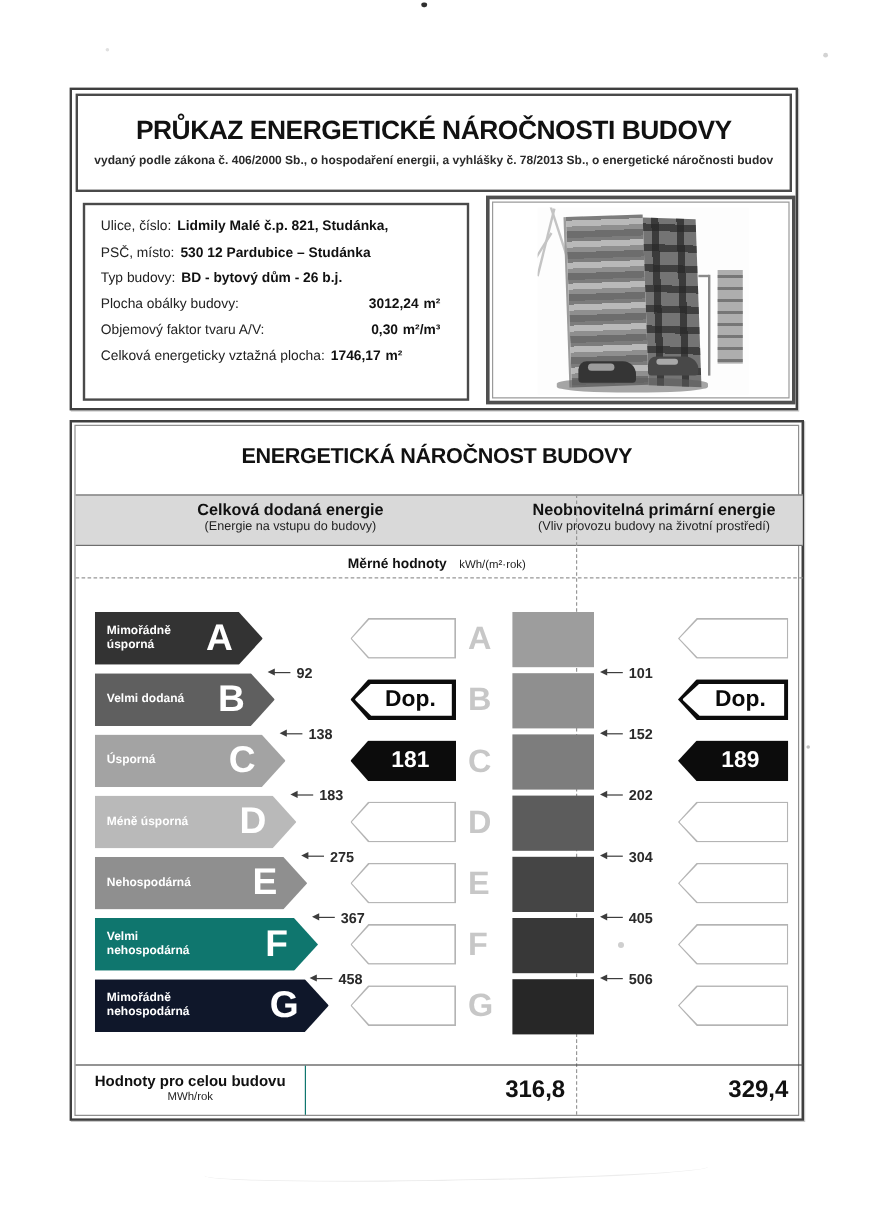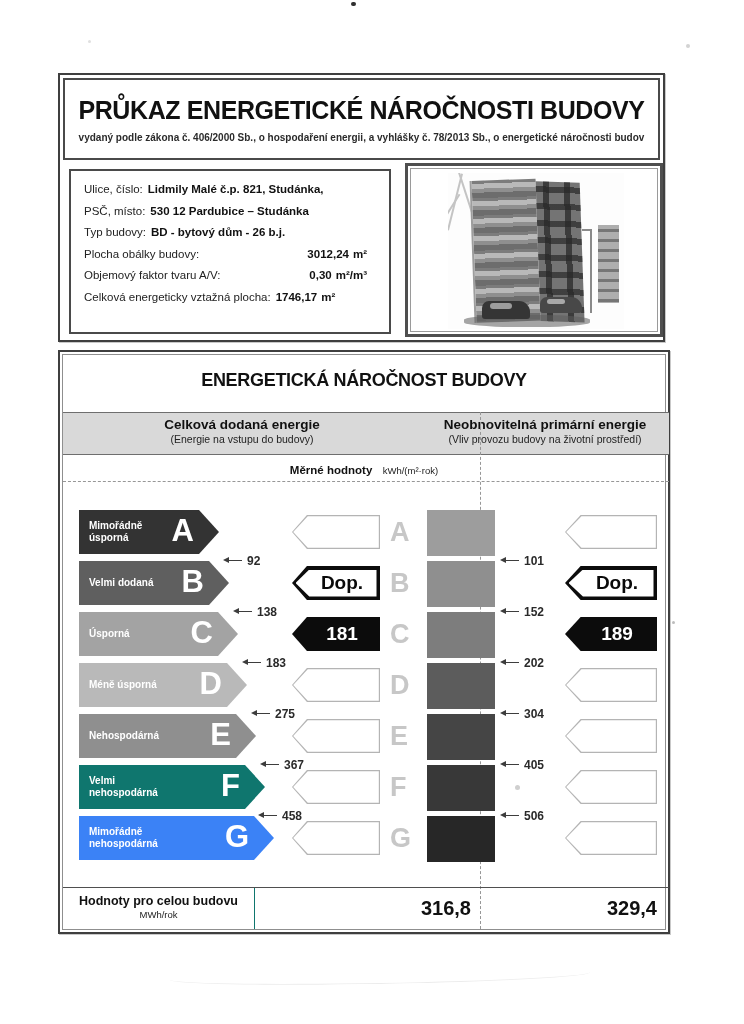--- a/index.html
+++ b/index.html
@@ -5,21 +5,21 @@
   * { margin:0; padding:0; box-sizing:border-box; }
   html,body { background:#ffffff; }
   body { font-family:"Liberation Sans", sans-serif; color:#1c1c1c; }
   .page { position:relative; width:744px; height:1024px; background:#fff; overflow:hidden; }
 
   
   .sec1 { position:absolute; left:58px; top:73px; width:607px; height:269px;
           border:2px solid #3f3f3f; box-shadow:1px 1px 0 #c9c9c9; background:#fff; }
   .title-box { position:absolute; left:3px; top:3px; width:597px; height:82px;
                border:2px solid #4a4a4a; background:#fff; text-align:center; }
-  .cert-title { margin-top:16px; font-size:25px; font-weight:800; letter-spacing:-0.4px; color:#111; }
+  .cert-title { margin-top:16px; font-size:22px; font-weight:800; letter-spacing:-0.4px; color:#111; }
   .cert-subtitle { margin-top:7px; font-size:10px; font-weight:600; color:#2b2b2b; }
 
   .info-box { position:absolute; left:9px; top:94px; width:322px; height:165px;
               border:2px solid #4a4a4a; background:#fff; padding:12px 0 0 13px; }
   .info-row { display:flex; align-items:baseline; font-size:11.5px; margin-bottom:9.5px; white-space:nowrap; }
   .info-label { font-weight:400; color:#222; }
   .info-value { font-weight:700; margin-left:5px; color:#111; }
   .info-unit { font-weight:700; margin-left:4px; color:#111; }
   .info-row.spread .info-value { margin-left:auto; }
   .info-row.spread { padding-right:22px; }
@@ -325,21 +325,21 @@
         <div class="row-letter" style="left: 330px; top: 262px;">F</div>
         <div class="block" style="left: 367px; top: 255px; background: rgb(56, 56, 56);"></div>
         <div class="thresh" style="left: 441px; top: 300px;">
           <span class="tick"></span>
           <span class="thresh-num">506</span>
         </div>
         <div class="res-arrow" style="left: 505px; top: 260px; width: 92px;">
           <div class="res-shape" style="background: rgb(180, 180, 180);"></div>
           <div class="res-inner" style="inset: 1.2px;"></div>
         </div>
-        <div class="cat-arrow" style="left: 19px; top: 306px; width: 195px; background: #3b82f6;">
+        <div class="cat-arrow" style="left: 19px; top: 306px; width: 195px; background: #0f172a;">
           <span class="cat-label">Mimořádně nehospodárná</span>
           <span class="cat-letter">G</span>
         </div>
         <div class="res-arrow" style="left: 232px; top: 311px; width: 88px;">
           <div class="res-shape" style="background: rgb(180, 180, 180);"></div>
           <div class="res-inner" style="inset: 1.2px;"></div>
         </div>
         <div class="row-letter" style="left: 330px; top: 313px;">G</div>
         <div class="block" style="left: 367px; top: 306px; background: rgb(39, 39, 39);"></div>
         <div class="res-arrow" style="left: 505px; top: 311px; width: 92px;">

